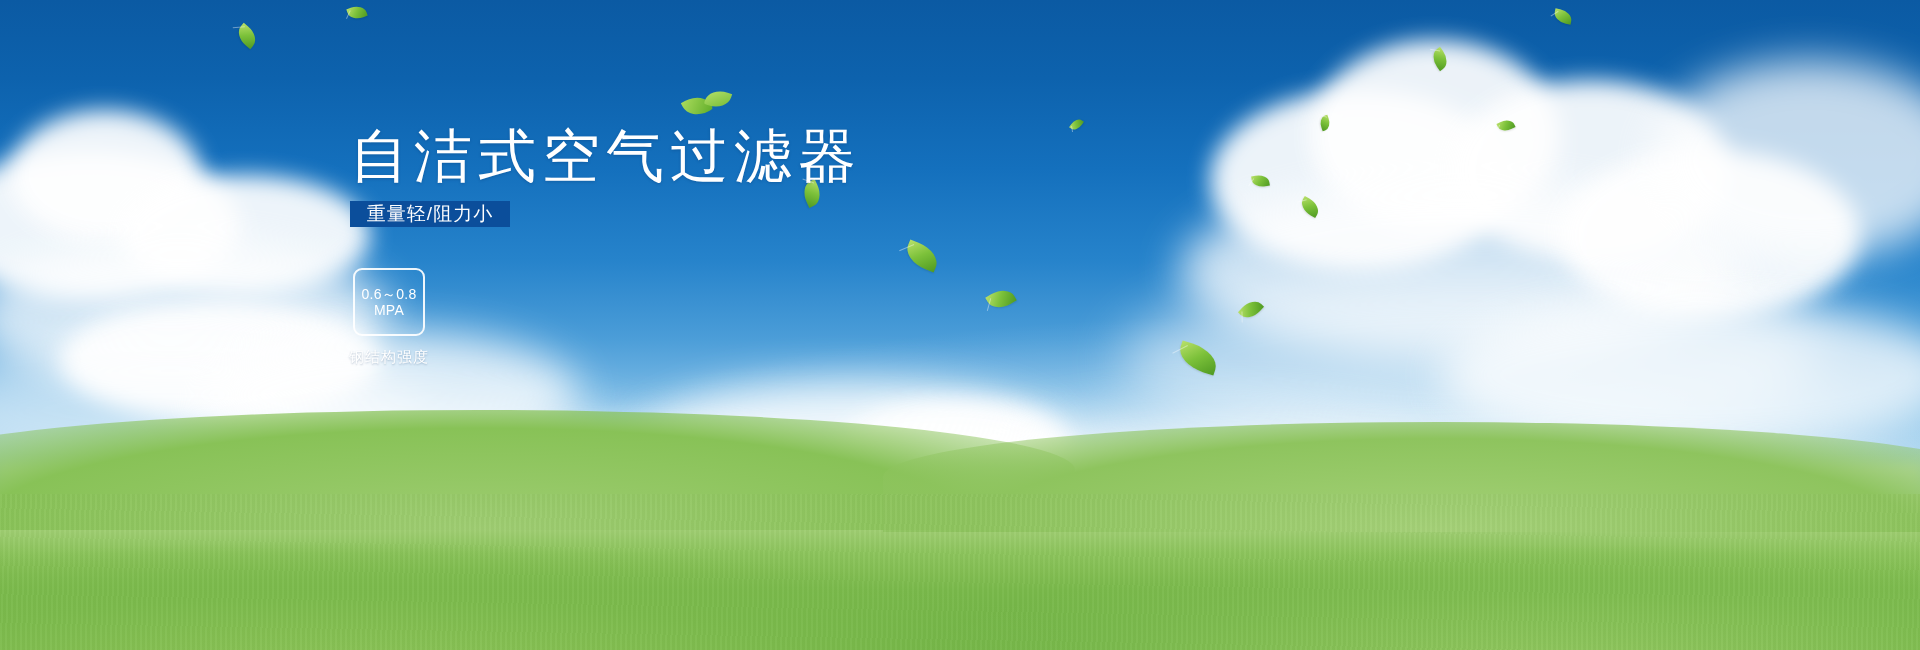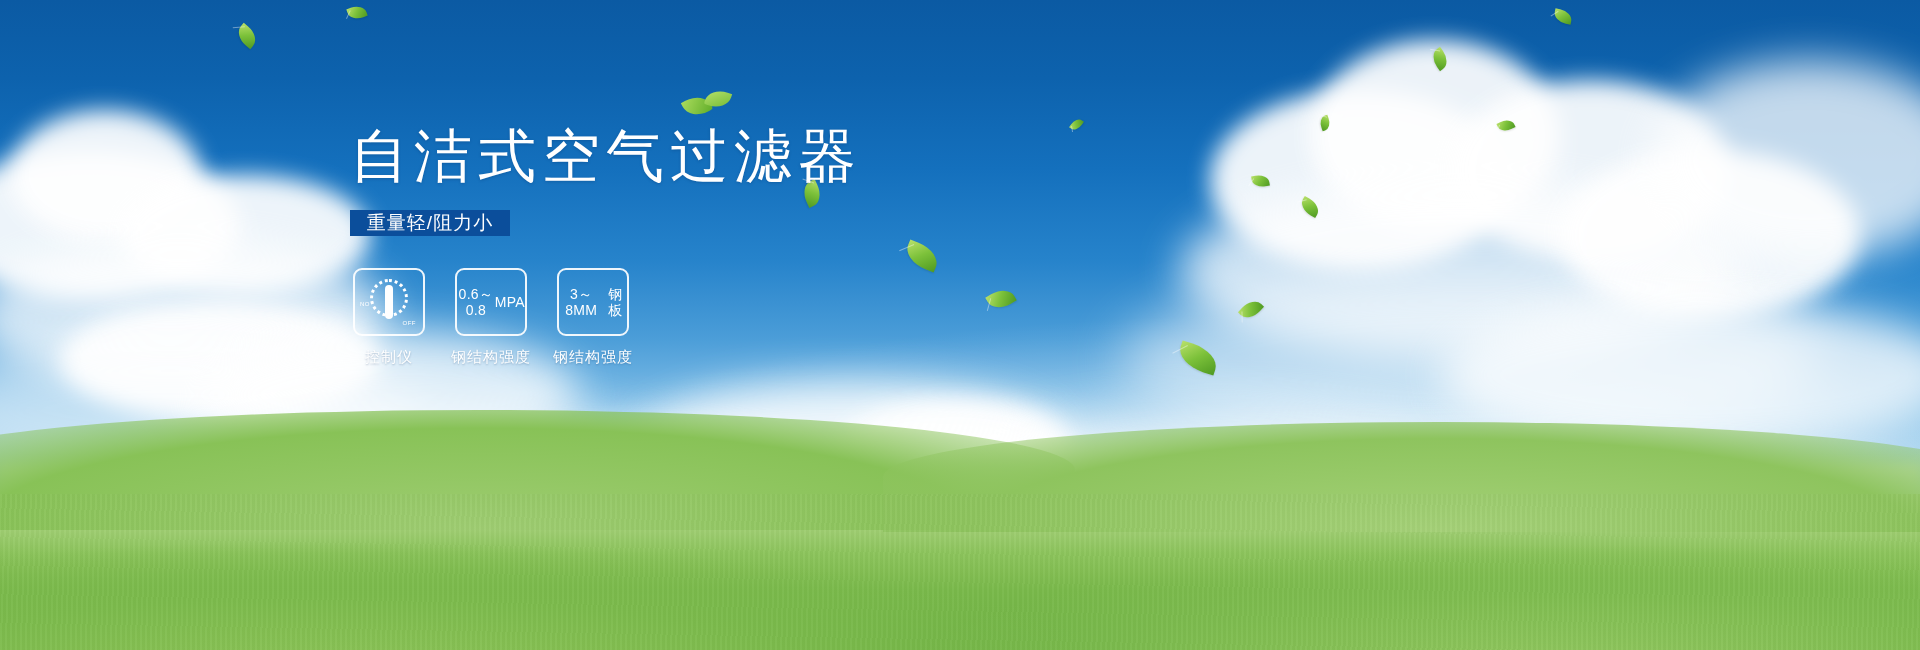--- a/index.html
+++ b/index.html
@@ -106,21 +106,21 @@
     position: absolute; left: 706px; top: 90px;
     width: 24px; height: 18px;
     background: linear-gradient(140deg, #bbe46f, #6fb833);
     border-radius: 80% 0 80% 10%;
     transform: rotate(18deg);
   }
 
   .tabs {
     position: absolute;
     left: 350px; top: 192px;
-    display: flex; align-items: flex-end;
+    display: flex; align-items: center;
     height: 44px;
     gap: 16px;
   }
   .tab {
     display: flex; align-items: center; justify-content: center;
     font-size: 19px; letter-spacing: 1px;
     padding: 0 22px;
     white-space: nowrap;
   }
   .tab-primary {
@@ -139,21 +139,21 @@
 
   .features {
     position: absolute; left: 350px; top: 268px;
     display: flex; gap: 24px;
   }
   .feature { width: 78px; display: flex; flex-direction: column; align-items: center; }
   .feature-box {
     width: 72px; height: 68px;
     border: 2px solid rgba(255,255,255,0.92);
     border-radius: 9px;
-    display: flex; 
+    display: flex; flex-direction: column;
     align-items: center; justify-content: center;
     color: #ffffff;
     text-align: center;
     line-height: 1.15;
     font-size: 14px;
     letter-spacing: .3px;
   }
   .feature-box .ln { display: block; }
   .feature-label {
     margin-top: 12px;
@@ -284,45 +284,27 @@
     <div class="title">自洁式空气过滤器</div>
 
     <div class="tabs">
       <div class="tab tab-primary">
         <span>重量轻/阻力小</span>
       </div>
     </div>
 
     <div class="features">
 
-      <div class="feature">
-        <div class="feature-box">
-          <div class="ico-gauge">
-            <div class="dial"></div>
-            <div class="needle"></div>
-            <div class="lbl-no">NO</div>
-            <div class="lbl-off">OFF</div>
-          </div>
-        </div>
-        <div class="feature-label">控制仪</div>
-      </div>
 
       <div class="feature">
         <div class="feature-box">
           <span class="ln">0.6～0.8</span>
           <span class="ln">MPA</span>
         </div>
         <div class="feature-label">钢结构强度</div>
       </div>
 
 
-      <div class="feature">
-        <div class="feature-box">
-          <span class="ln">3～8MM</span>
-          <span class="ln">钢板</span>
-        </div>
-        <div class="feature-label">钢结构强度</div>
-      </div>
 
 
     </div>
   </div>
 </div>
 
 </body></html>

